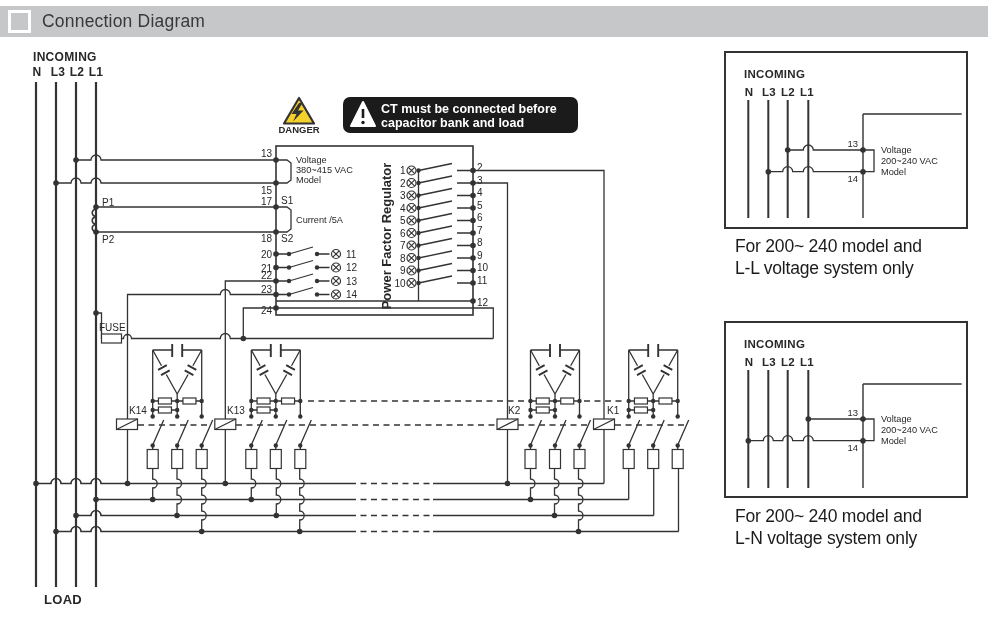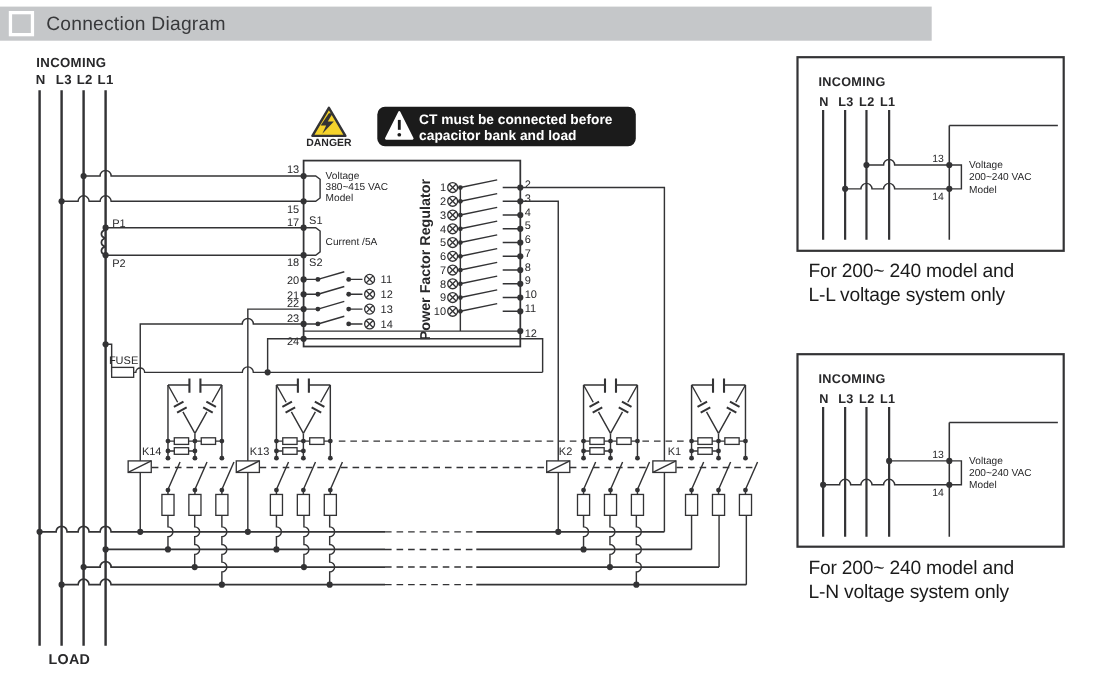--- a/index.html
+++ b/index.html
@@ -2,21 +2,21 @@
 <html style="--bar-bg: #c5c7c9; --line: #333335; --text: #28282a; --warn-bg: #1b1b1b; --warn-text: #ffffff; --danger-yellow: #f4d22b; --paper: #ffffff; --title-text: #38393b;"><head>
 <meta charset="utf-8">
 <style>
   :root{
     --bar-bg:#c5c7c9; --line:#333335; --text:#28282a; --warn-bg:#1b1b1b;
     --warn-text:#ffffff; --danger-yellow:#f4d22b; --paper:#ffffff; --title-text:#38393b;
   }
   html,body{margin:0;padding:0;}
   body{width:1000px;height:620px;background:var(--paper);
        font-family:"Liberation Sans",sans-serif;position:relative;overflow:hidden;}
-  .titlebar{position:absolute;left:0;top:6px;width:847px;height:31px;
+  .titlebar{position:absolute;left:0;top:6px;width:988px;height:31px;
             background:var(--bar-bg);display:flex;align-items:center;}
   .titlebar .sq{width:17px;height:17px;border:3px solid #fff;margin-left:8px;}
   .titlebar h1{font-size:17.5px;font-weight:500;color:var(--title-text);
                margin:0 0 0 11px;letter-spacing:.2px;}
   svg{position:absolute;left:0;top:0;}
   svg text{fill:var(--text);}
   .wire{stroke:var(--line);stroke-width:1.3;fill:none;}
   .thick{stroke:var(--line);stroke-width:2.2;fill:none;}
   .phline{stroke:var(--line);stroke-width:2;fill:none;}
   .bus{stroke:var(--line);stroke-width:1.6;fill:none;}

